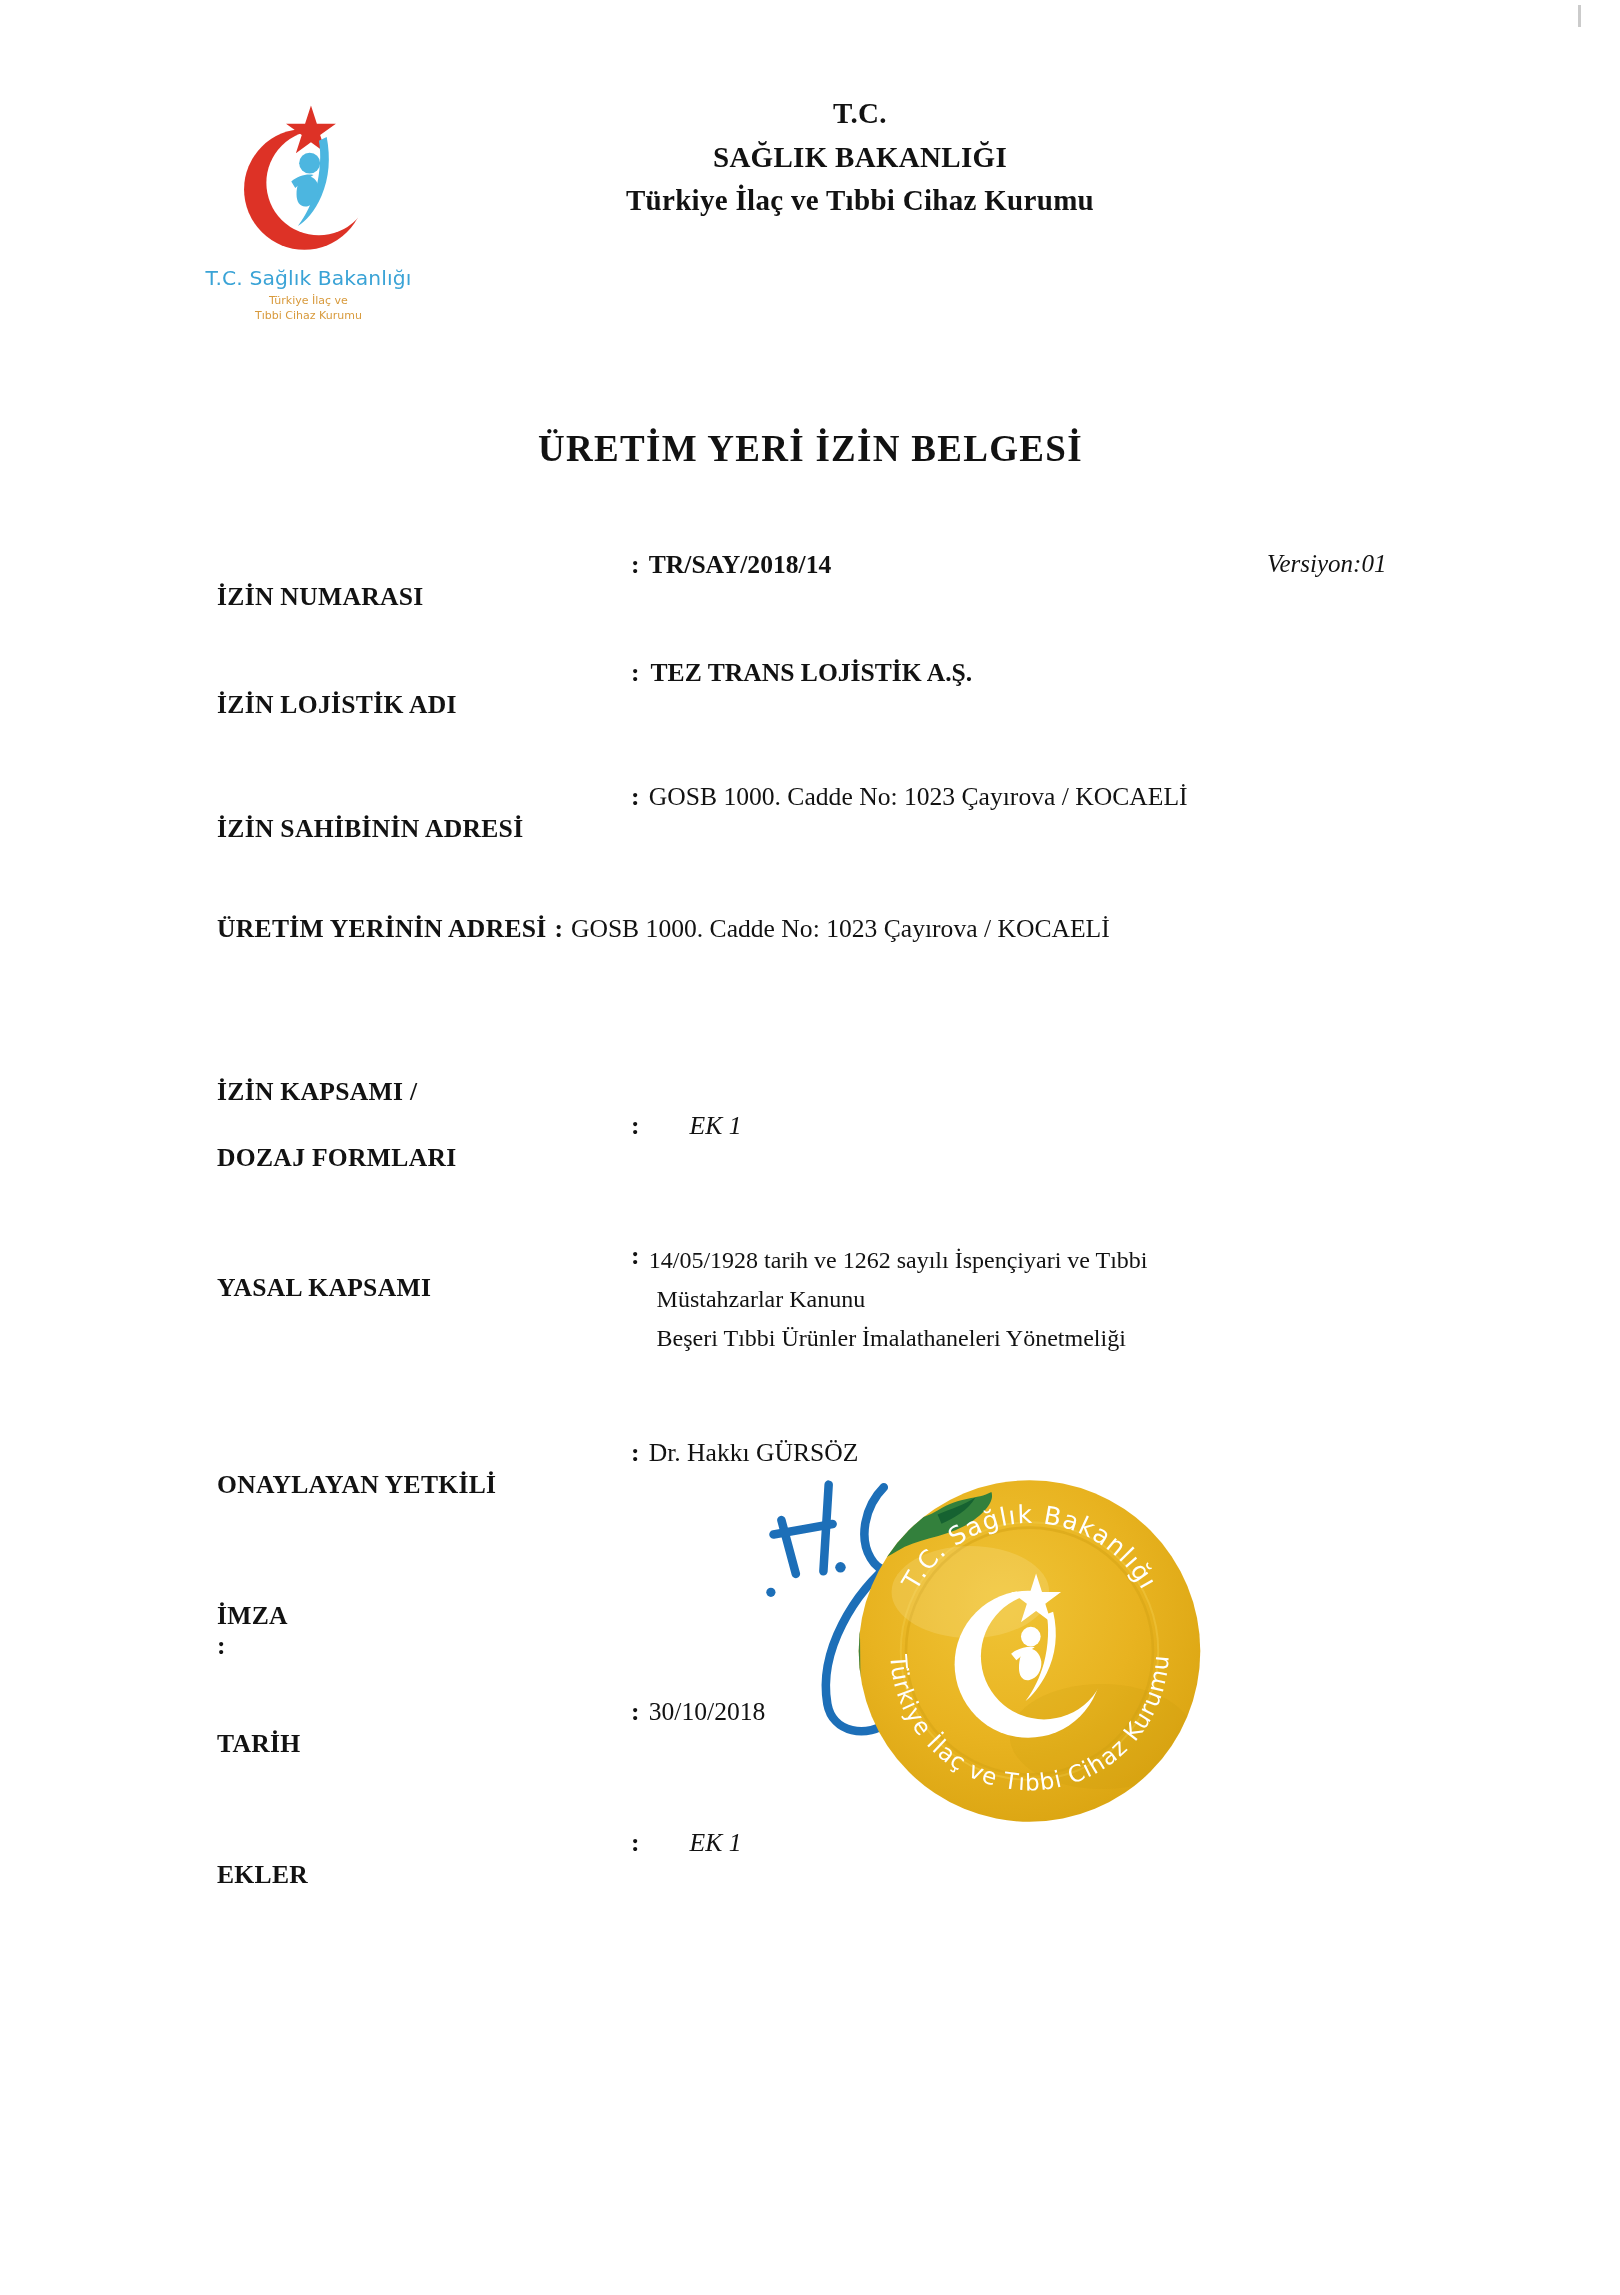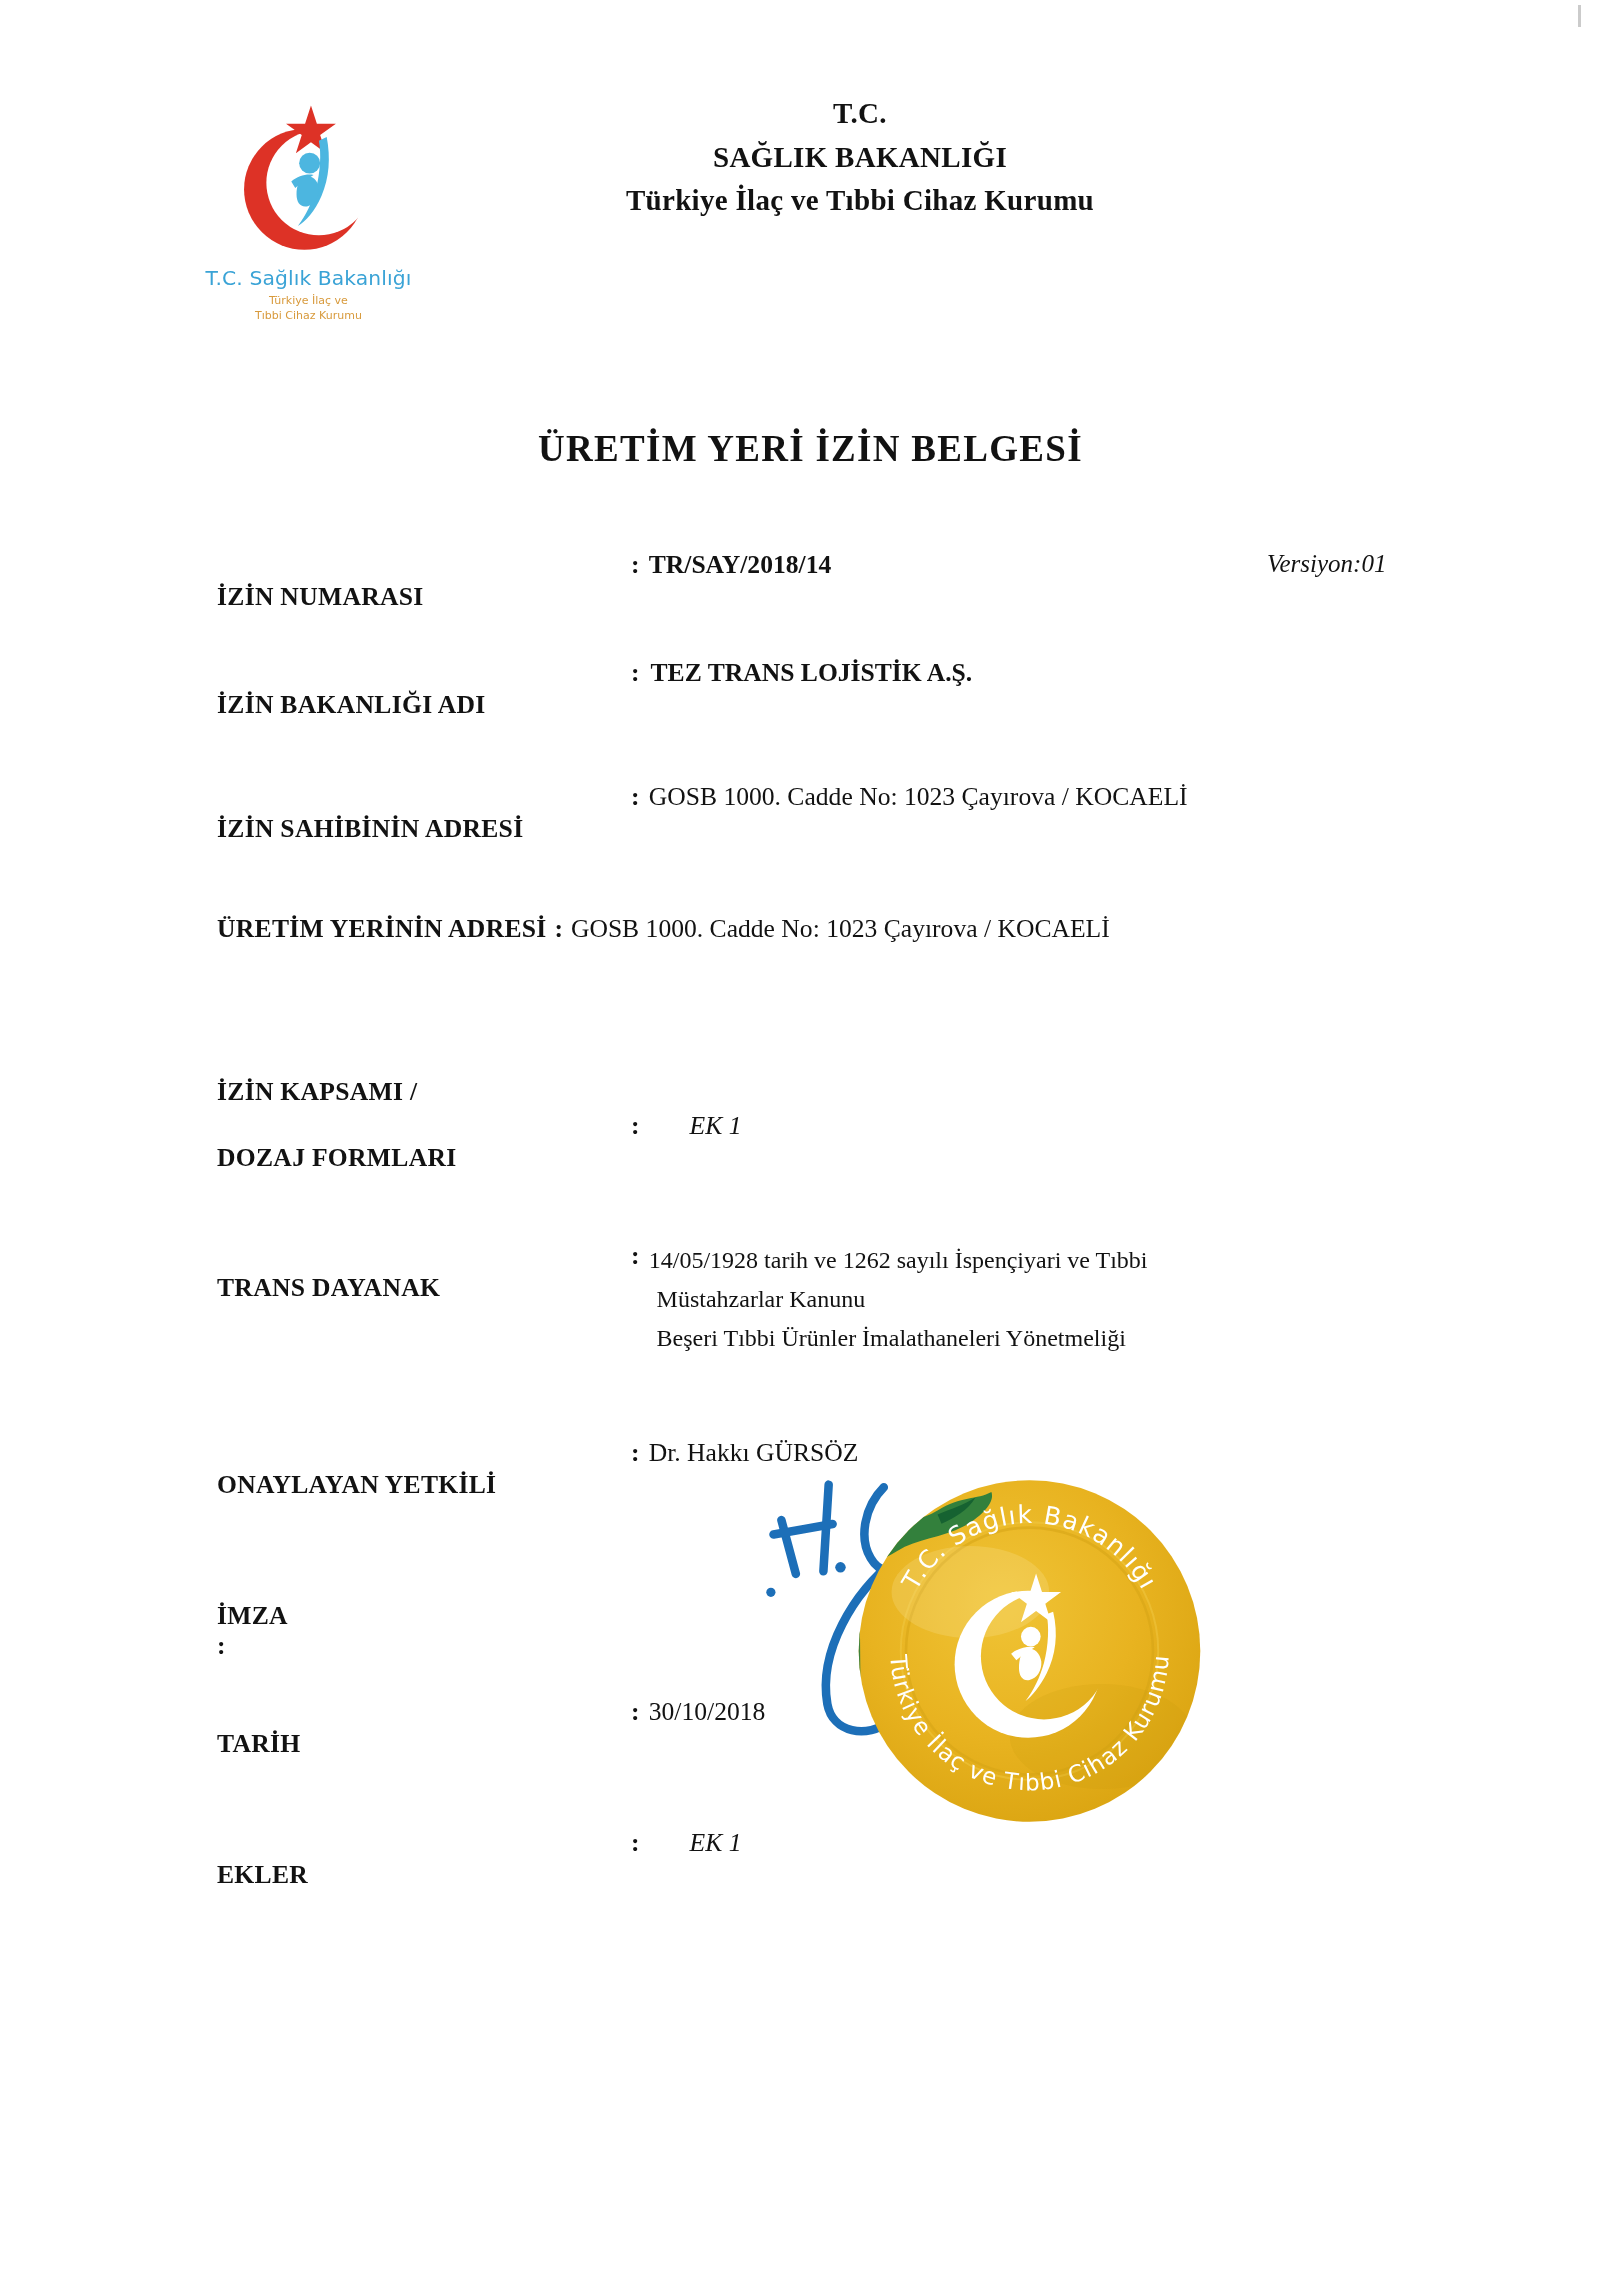--- a/index.html
+++ b/index.html
@@ -209,21 +209,21 @@
 
   <div class="field" style="top:550px;">
     <span class="label lbl-col">İZİN NUMARASI</span>
     <span class="colon">:</span>
     <span class="value bold" style="margin-left:9.2px;">TR/SAY/2018/14</span>
   </div>
 
   <div class="version-note">Versiyon:01</div>
 
   <div class="field" style="top:658px;">
-    <span class="label lbl-col">İZİN BAKANLIĞI ADI</span>
+    <span class="label lbl-col">İZİN LOJİSTİK ADI</span>
     <span class="colon">:</span>
     <span class="value bold" style="margin-left:11px;">TEZ TRANS LOJİSTİK A.Ş.</span>
   </div>
 
   <div class="field" style="top:782px;">
     <span class="label lbl-col">İZİN SAHİBİNİN ADRESİ</span>
     <span class="colon">:</span>
     <span class="value" style="margin-left:9.2px;">GOSB 1000. Cadde No: 1023 Çayırova / KOCAELİ</span>
   </div>
 
@@ -237,21 +237,21 @@
     <span class="label lbl-col">İZİN KAPSAMI /</span>
   </div>
 
   <div class="field" style="top:1111px;">
     <span class="label lbl-col">DOZAJ FORMLARI</span>
     <span class="colon">:</span>
     <span class="value italic" style="margin-left:50px;">EK 1</span>
   </div>
 
   <div class="field multiline" style="top:1241px;">
-    <span class="label lbl-col">TRANS DAYANAK</span>
+    <span class="label lbl-col">YASAL KAPSAMI</span>
     <span class="colon">:</span>
     <span class="value-stack" style="margin-left:9.2px;">
       <div>14/05/1928 tarih ve 1262 sayılı İspençiyari ve Tıbbi</div>
       <div style="padding-left:7.9px;">Müstahzarlar Kanunu</div>
       <div style="padding-left:7.9px;">Beşeri Tıbbi Ürünler İmalathaneleri Yönetmeliği</div>
     </span>
   </div>
 
   <div class="field" style="top:1438px;">
     <span class="label lbl-col">ONAYLAYAN YETKİLİ</span>

